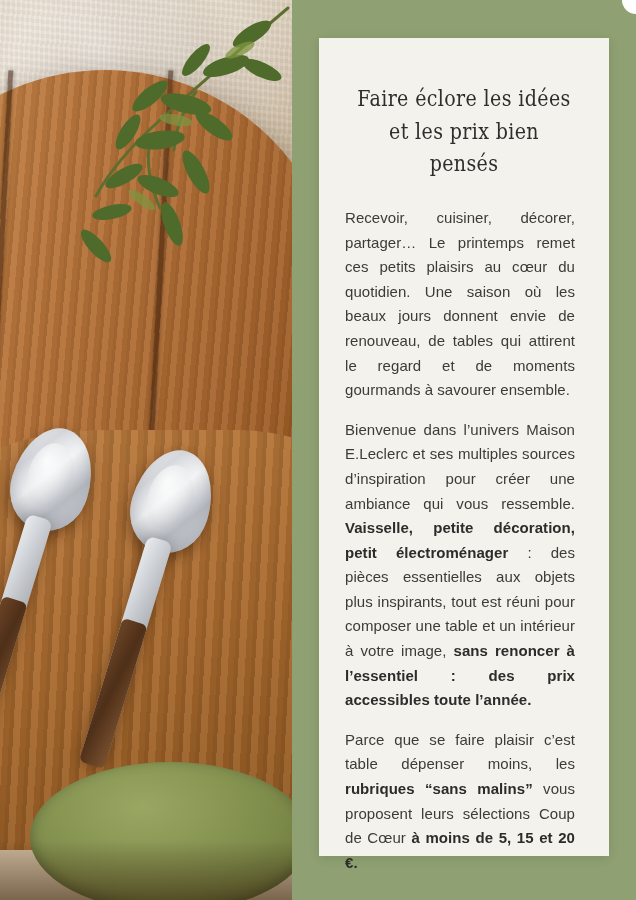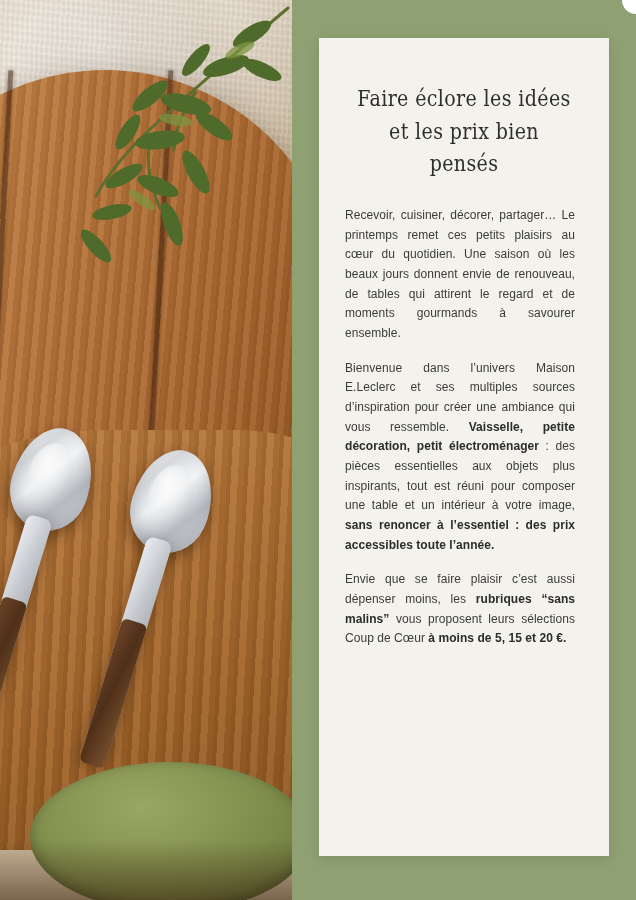--- a/index.html
+++ b/index.html
@@ -184,21 +184,21 @@
     text-align: center;
     color: #2e2e2c;
     margin: 0 0 26px 0;
     font-stretch: condensed;
     transform: scaleX(0.92);
   }
   .headline .l2 { display: block; }
 
   .body p {
     margin: 0 8px 15px 0;
-    font-size: 12px;
+    font-size: 15px;
     line-height: 1.64;
     color: #3b3b38;
     text-align: justify;
     letter-spacing: 0.05px;
   }
   .body p:last-child { margin-bottom: 0; }
   .body b { font-weight: 700; color: #2c2c2a; }
 
   
   .corner-tr {
@@ -285,21 +285,21 @@
         <span>Faire éclore les idées</span>
         <span class="l2">et les prix bien pensés</span>
       </h1>
 
       <div class="body">
 
         <p>Recevoir, cuisiner, décorer, partager… Le printemps remet ces petits plaisirs au cœur du quotidien. Une saison où les beaux jours donnent envie de renouveau, de tables qui attirent le regard et de moments gourmands à savourer ensemble.</p>
 
         <p><span>Bienvenue dans l’univers Maison E.Leclerc et ses multiples sources d’inspiration pour créer une ambiance qui vous ressemble. </span><b>Vaisselle, petite décoration, petit électroménager</b><span> : des pièces essentielles aux objets plus inspirants, tout est réuni pour composer une table et un intérieur à votre image, </span><b>sans renoncer à l’essentiel : des prix accessibles toute l’année.</b></p>
 
-        <p><span>Envie que se faire plaisir c’est aussi dépenser moins, les </span><b>rubriques “sans malins”</b><span> vous proposent leurs sélections Coup de Cœur </span><b>à moins de 5, 15 et 20 €.</b></p>
+        <p><span>Parce que se faire plaisir c’est table dépenser moins, les </span><b>rubriques “sans malins”</b><span> vous proposent leurs sélections Coup de Cœur </span><b>à moins de 5, 15 et 20 €.</b></p>
 
 
 
 
       </div>
     </div>
   </div>
 
   <div class="corner-tr">
     <div class="corner-notch"></div>

